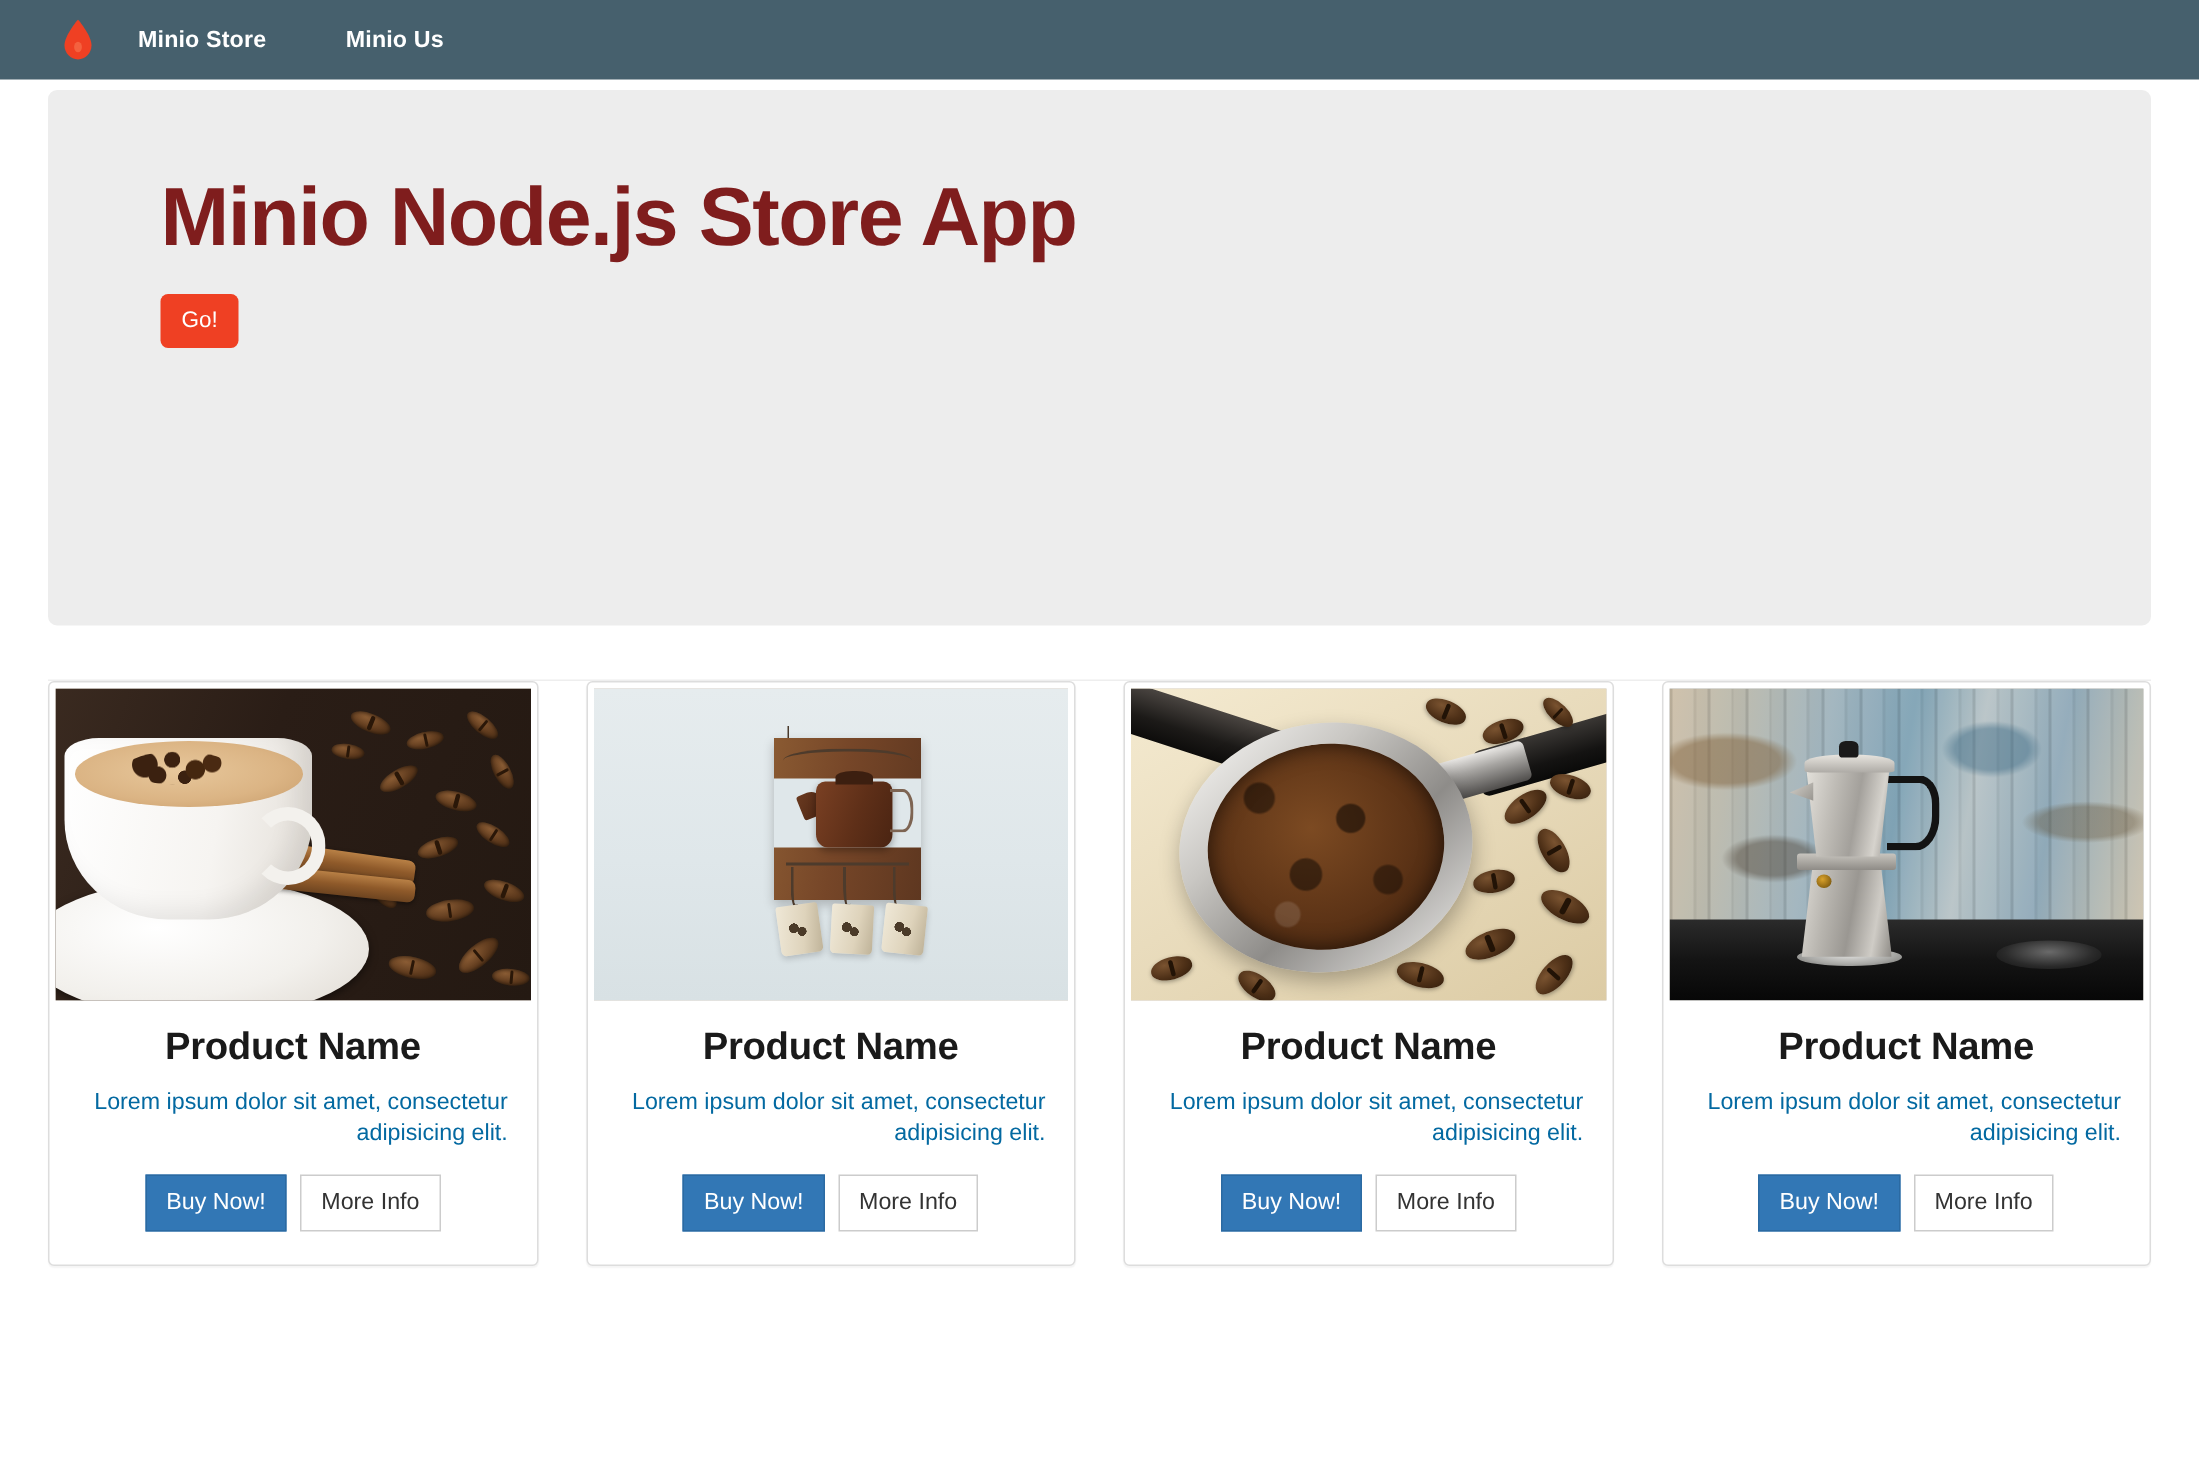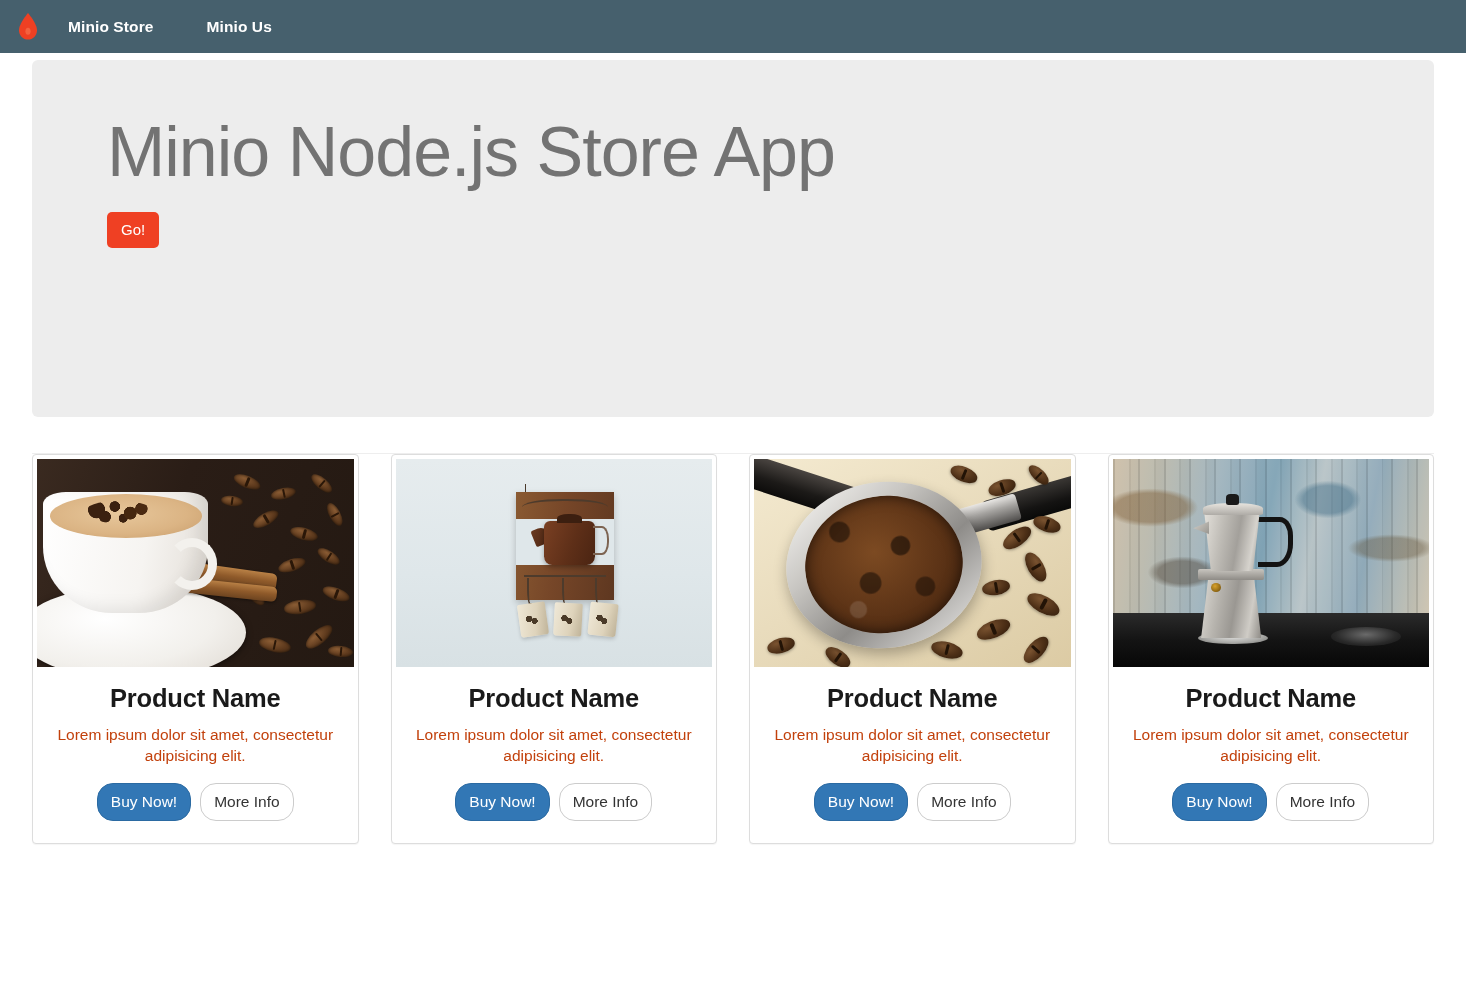--- a/index.html
+++ b/index.html
@@ -12,21 +12,21 @@
     -webkit-font-smoothing: antialiased;
     overflow: hidden;
   }
 
   
   .navbar {
     height: 53px;
     background: #46606d;
     display: flex;
     align-items: center;
-    padding-left: 18px;
+    padding-left: 42px;
     width: 100%;
   }
   .brand-icon {
     width: 20px; height: 28px;
     margin-right: 30px;
     display: flex; align-items: center; justify-content: center;
   }
   .nav-links { display: flex; align-items: center; }
   .nav-link {
     color: #ffffff;
@@ -49,23 +49,23 @@
 
   
   .jumbotron {
     background: #ededed;
     border-radius: 6px;
     margin-top: 7px;
     padding: 56px 75px 50px 75px;
     height: 357px;
   }
   .jumbo-title {
-    font-size: 70px;
-    font-weight: 400;
-    color: #737373;
+    font-size: 55px;
+    font-weight: 700;
+    color: #7f1d1d;
     margin: 0 0 22px 0;
     line-height: 1.05;
     letter-spacing: -1px;
   }
   .jumbo-sub {
     font-size: 24.5px;
     font-weight: 400;
     color: #333333;
     margin: 0 0 26px 0;
     line-height: 1.35;
@@ -127,35 +127,36 @@
   }
   .card-title {
     font-size: 25.5px;
     font-weight: 700;
     color: #1a1a1a;
     margin: 0 0 11px 0;
     letter-spacing: -0.2px;
   }
   .card-text {
     font-size: 15.5px;
-    color: #c2410c;
+    color: #0369a1;
     margin: 0 0 16px 0;
     line-height: 1.38;
+    text-align: right;
   }
   .card-actions {
     display: flex;
     justify-content: center;
     gap: 9px;
   }
   .btn {
     font-family: "Liberation Sans", sans-serif;
     font-size: 15.5px;
     line-height: 1.25;
     padding: 8px 13px 9px 13px;
-    border-radius: 16px;
+    border-radius: 0;
     cursor: pointer;
     white-space: nowrap;
   }
   .btn-primary {
     background: #3277b5;
     border: 1px solid #2b6aa2;
     color: #ffffff;
   }
   .btn-default {
     background: #ffffff;

